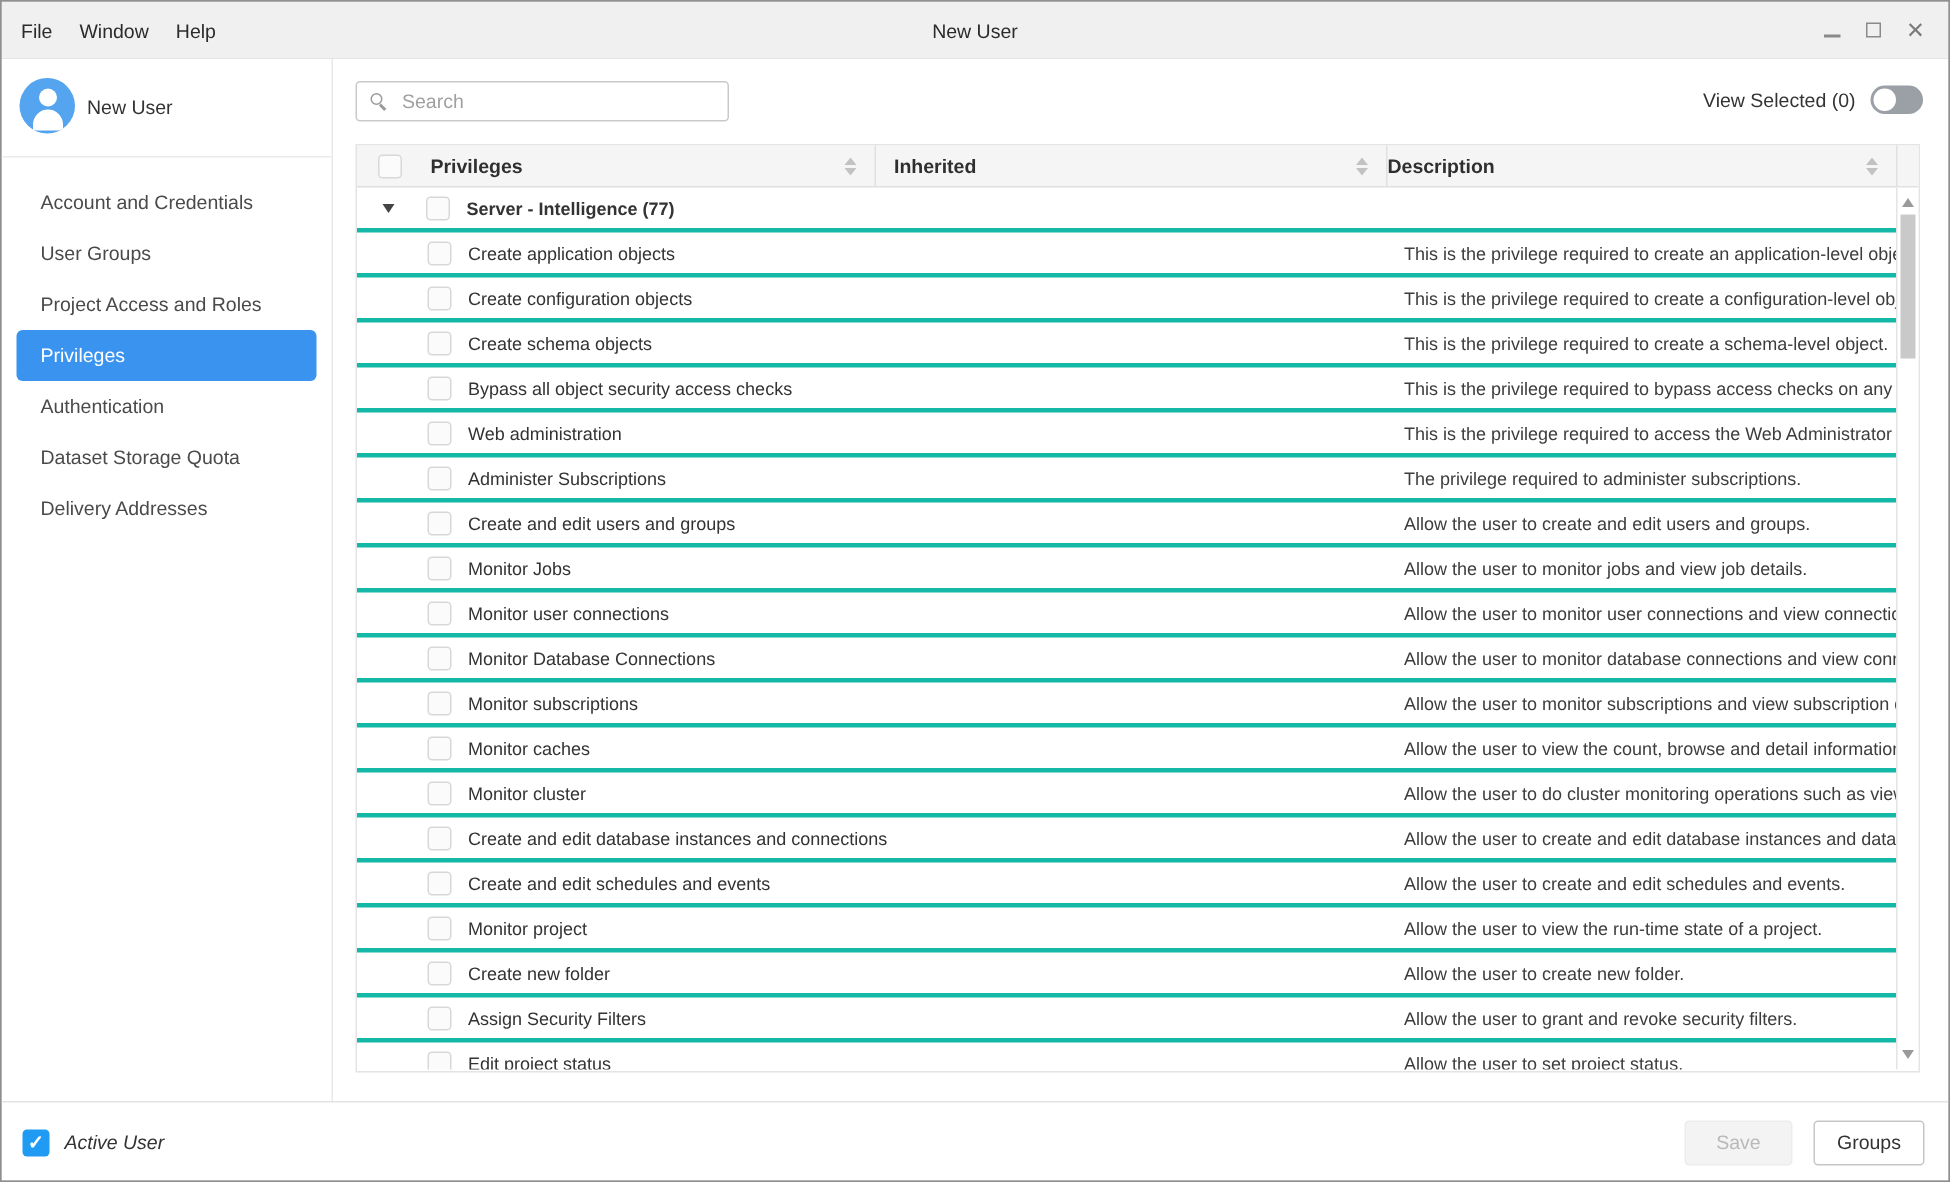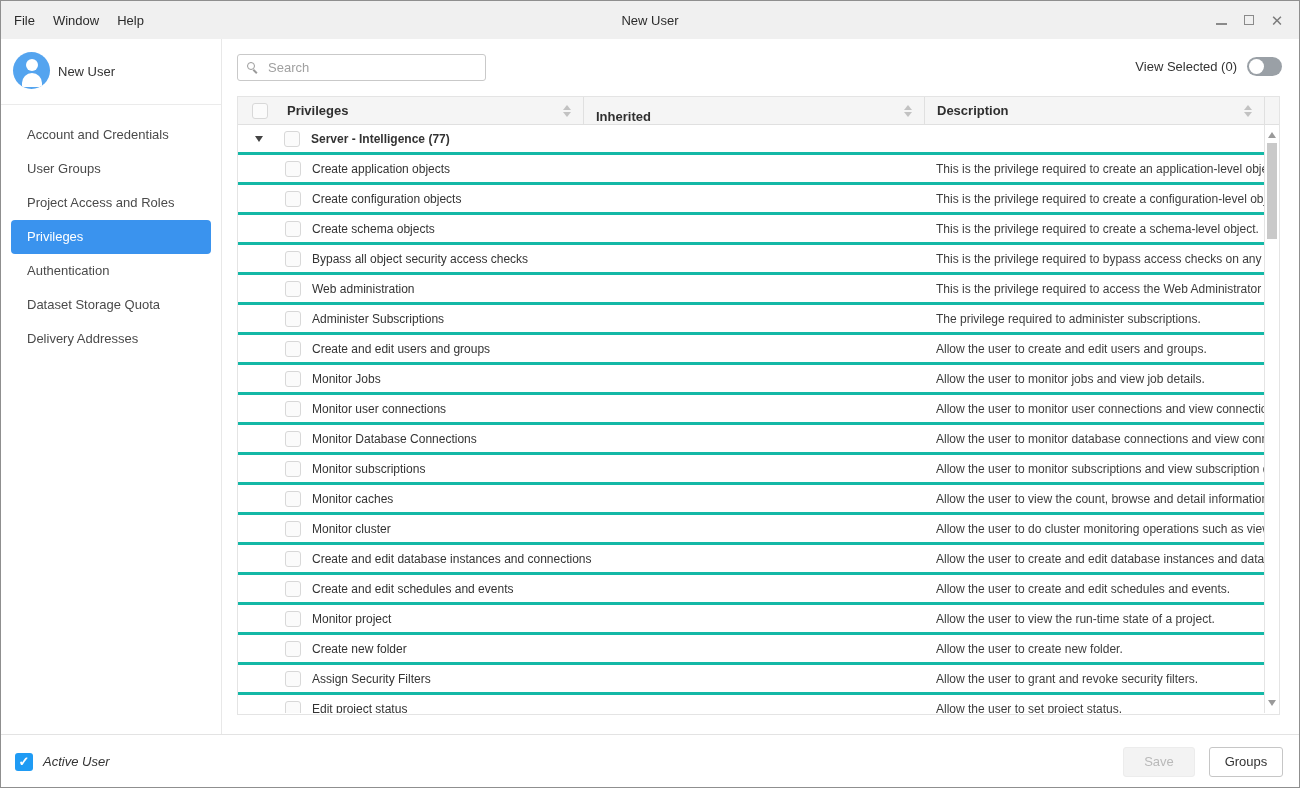--- a/index.html
+++ b/index.html
@@ -40,22 +40,22 @@
   .view-selected{position:absolute;right:17px;top:18px;display:flex;align-items:center;}
   .view-selected-label{font-size:13px;color:#333;margin-right:10px;}
   .toggle{position:relative;width:35px;height:19px;border-radius:10px;background:#9aa0a6;cursor:pointer;}
   .toggle .knob{position:absolute;left:2px;top:2px;width:15px;height:15px;border-radius:50%;background:#fff;}
   
   .table{position:absolute;left:15px;top:57px;width:1041px;height:617px;border:1px solid #e4e4e4;box-sizing:content-box;}
   .thead{position:relative;display:flex;height:28px;background:#f5f5f5;border-bottom:1px solid #e0e0e0;box-sizing:border-box;}
   .th{position:relative;display:flex;align-items:center;font-size:13px;font-weight:bold;color:#2f2f2f;box-sizing:border-box;}
   .th-priv{width:345px;padding-left:14px;}
   .th-priv .th-label{margin-left:19px;}
-  .th-inh{width:341px;padding-left:12px;border-left:1px solid #e0e0e0;align-items:flex-end;}
-  .th-desc{width:340px;padding-left:12px;border-left:1px solid #e0e0e0;}
+  .th-inh{width:341px;padding-left:12px;border-left:1px solid #e0e0e0;}
+  .th-desc{width:340px;border-left:1px solid #e0e0e0;}
   .th-scroll{flex:1;border-left:1px solid #e0e0e0;}
   .sort{position:absolute;right:12px;top:50%;transform:translateY(-50%);display:flex;flex-direction:column;align-items:center;cursor:pointer;}
   .tri{width:0;height:0;border-left:4px solid transparent;border-right:4px solid transparent;}
   .tri.up{border-bottom:5px solid #c2c2c2;margin-bottom:2px;}
   .tri.down{border-top:5px solid #c2c2c2;}
   .tbody{position:relative;height:588px;overflow:hidden;}
   .rows{width:1026px;}
   .row{display:flex;height:30px;border-bottom:3px solid #14b8a6;box-sizing:border-box;align-items:center;}
   .cell-priv{width:345px;display:flex;align-items:center;box-sizing:border-box;}
   .cell-inh{width:341px;box-sizing:border-box;}

